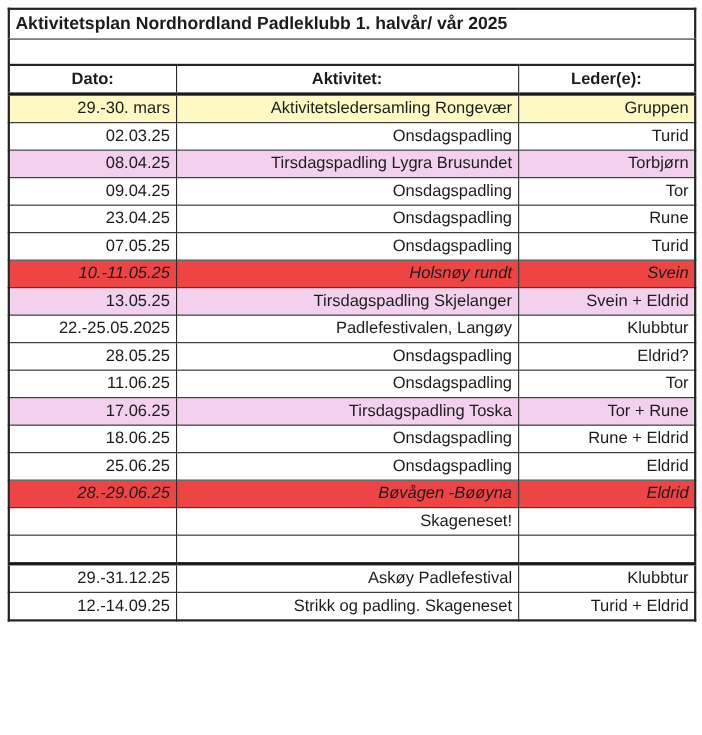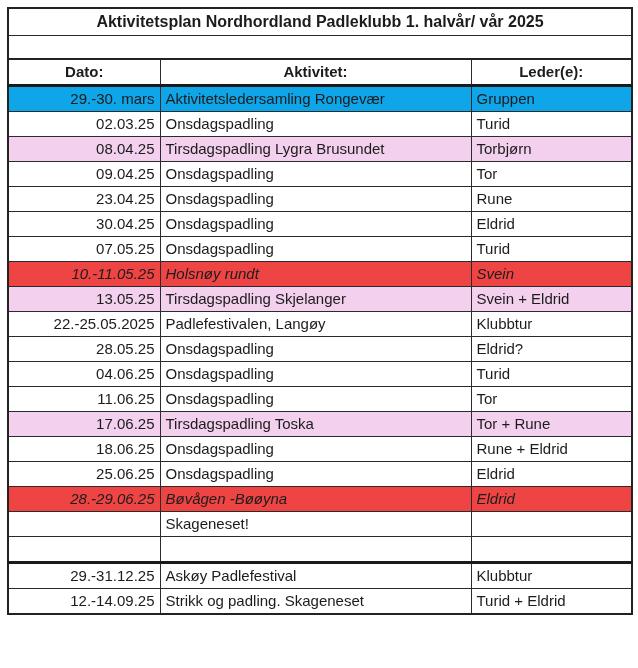--- a/index.html
+++ b/index.html
@@ -31,38 +31,37 @@
     padding: 0 5px;
     font-size: 15px;
     line-height: 24px;
     overflow: hidden;
     white-space: nowrap;
   }
   tr.title-row td {
     height: 26px;
     font-size: 16px;
     font-weight: bold;
-    text-align: center;
     line-height: 26px;
   }
   tr.spacer-row td {
     height: 22px;
     border-left: 2px solid #222222;
     border-right: 2px solid #222222;
   }
   tr.header-row td {
     font-weight: bold;
     text-align: center;
     border-top: 2px solid #222222;
     border-bottom: 3px solid #1a1a1a;
     margin-top: 20px;
   }
   td.cell-date { text-align: right; }
-  td.cell-act, td.cell-led { text-align: left; }
-  tr.hl-yellow td { background: #0ea5e9; }
+  td.cell-act, td.cell-led { text-align: right; }
+  tr.hl-yellow td { background: #fef9c3; }
   tr.hl-pink   td { background: #f3d0ee; }
   tr.hl-green  td { background: #ef4444; font-style: italic; }
   tr.thick-top td { border-top: 3px solid #1a1a1a; }
 </style>
 </head>
 <body>
 
 <div class="sheet">
   <table class="plan">
     <colgroup>
@@ -105,25 +104,20 @@
       <td class="cell-date">09.04.25</td>
       <td class="cell-act">Onsdagspadling</td>
       <td class="cell-led">Tor</td>
     </tr>
     <tr>
       <td class="cell-date">23.04.25</td>
       <td class="cell-act">Onsdagspadling</td>
       <td class="cell-led">Rune</td>
     </tr>
     <tr>
-      <td class="cell-date">30.04.25</td>
-      <td class="cell-act">Onsdagspadling</td>
-      <td class="cell-led">Eldrid</td>
-    </tr>
-    <tr>
       <td class="cell-date">07.05.25</td>
       <td class="cell-act">Onsdagspadling</td>
       <td class="cell-led">Turid</td>
     </tr>
     <tr class="hl-green">
       <td class="cell-date">10.-11.05.25</td>
       <td class="cell-act">Holsnøy rundt</td>
       <td class="cell-led">Svein</td>
     </tr>
     <tr class="hl-pink">
@@ -133,25 +127,20 @@
     </tr>
     <tr>
       <td class="cell-date">22.-25.05.2025</td>
       <td class="cell-act">Padlefestivalen, Langøy</td>
       <td class="cell-led">Klubbtur</td>
     </tr>
     <tr>
       <td class="cell-date">28.05.25</td>
       <td class="cell-act">Onsdagspadling</td>
       <td class="cell-led">Eldrid?</td>
-    </tr>
-    <tr>
-      <td class="cell-date">04.06.25</td>
-      <td class="cell-act">Onsdagspadling</td>
-      <td class="cell-led">Turid</td>
     </tr>
     <tr>
       <td class="cell-date">11.06.25</td>
       <td class="cell-act">Onsdagspadling</td>
       <td class="cell-led">Tor</td>
     </tr>
     <tr class="hl-pink">
       <td class="cell-date">17.06.25</td>
       <td class="cell-act">Tirsdagspadling Toska</td>
       <td class="cell-led">Tor + Rune</td>

